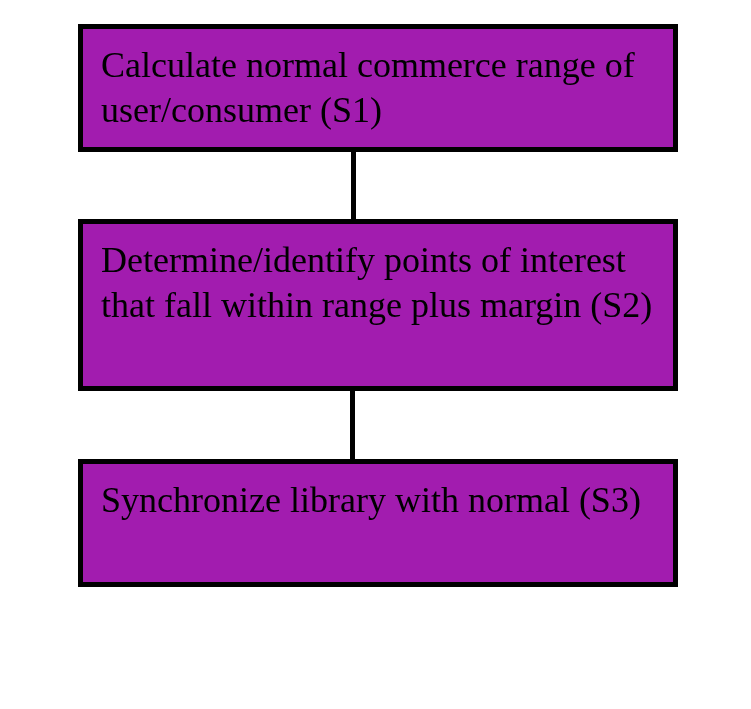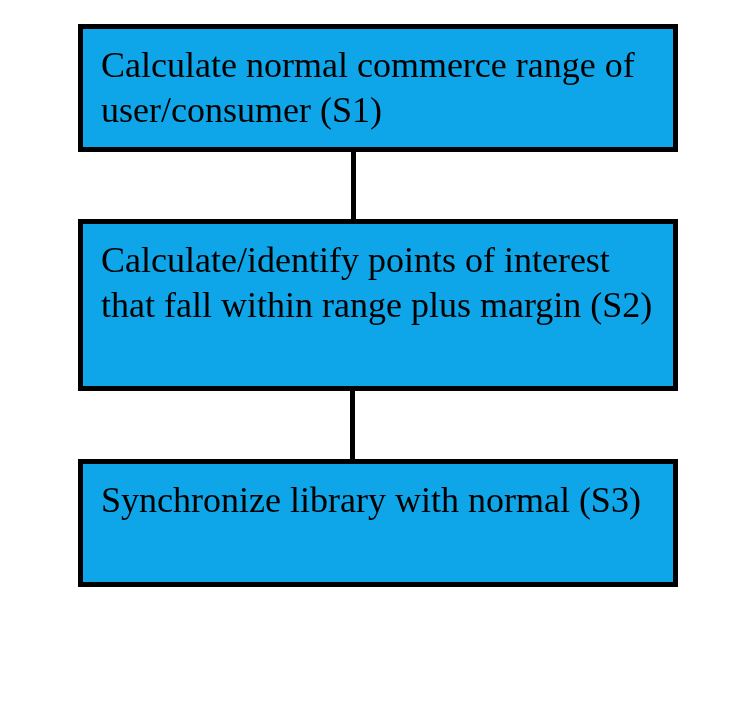--- a/index.html
+++ b/index.html
@@ -14,41 +14,41 @@
     font-family: "Times New Roman", Times, serif;
     font-size: 36px;
     line-height: 1.25;
     color: #000;
   }
   .box {
     position: absolute;
     border: 5px solid #000;
     box-sizing: border-box;
     padding: 14px 14px 16px 18px;
-    background: #0ea5e9;
+    background: #a21caf;
   }
   .connector {
     position: absolute;
     width: 5px;
     background: #000;
   }
 </style>
 </head>
 <body>
 
 <div class="canvas">
 
   <div class="box" style="left:78px; top:24px; width:600px; height:128px;">
     <span>Calculate normal commerce range of user/consumer (S1)</span>
   </div>
 
   <div class="connector" style="left:351px; top:152px; height:67px;"></div>
 
   <div class="box" style="left:78px; top:219px; width:600px; height:172px;">
-    <span>Calculate/identify points of interest that fall within range plus margin (S2)</span>
+    <span>Determine/identify points of interest that fall within range plus margin (S2)</span>
   </div>
 
   <div class="connector" style="left:350px; top:391px; height:68px;"></div>
 
   <div class="box" style="left:78px; top:459px; width:600px; height:128px;">
     <span>Synchronize library with normal (S3)</span>
   </div>
 
 </div>
 

